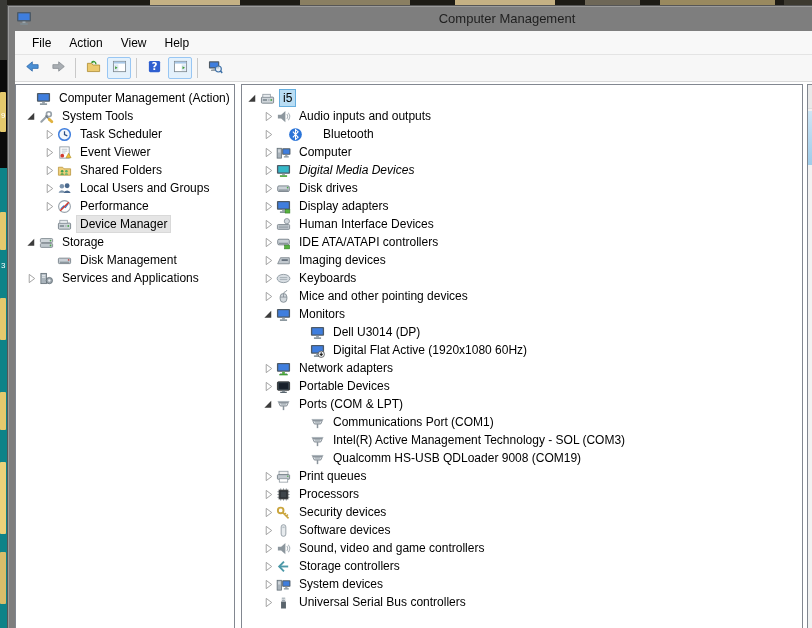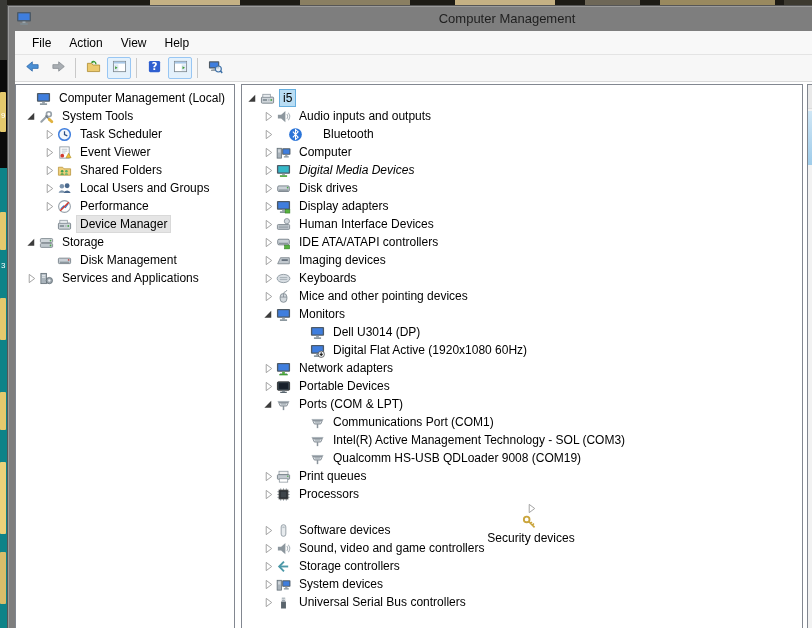--- a/index.html
+++ b/index.html
@@ -169,21 +169,21 @@
             <div class="row" style="padding-left: 4px;">
               <span class="arrow"></span>
               <span class="ticon">
                 <svg width="15" height="15" viewBox="0 0 16 16">
                   <rect x="1" y="2" width="14" height="9.5" rx="1" fill="#4d5a66"></rect>
                   <rect x="2.4" y="3.4" width="11.2" height="6.7" fill="#3f7ede"></rect>
                   <rect x="6.5" y="11.5" width="3" height="1.8" fill="#9aa5ad"></rect>
                   <rect x="4.2" y="13.2" width="7.6" height="1.6" fill="#7d8a92"></rect>
                 </svg>
               </span>
-              <span class="tlabel">Computer Management (Local)</span>
+              <span class="tlabel">Computer Management (Action)</span>
             </div>
             <div class="row" style="padding-left: 7px;">
               <span class="arrow">
                 <svg width="11" height="11" viewBox="0 0 12 12">
                   <polygon points="9,2 9,9.5 1.5,9.5" fill="#3c3c3c"></polygon>
                 </svg>
               </span>
               <span class="ticon">
                 <svg width="15" height="15" viewBox="0 0 16 16">
                   <path d="M2.5 13.5 L8.6 7.4" stroke="#98a2aa" stroke-width="2.2" stroke-linecap="round"></path>
@@ -671,21 +671,21 @@
               </span>
               <span class="ticon">
                 <svg width="15" height="15" viewBox="0 0 16 16">
                   <path d="M5 1.5 v2 M8 1.5 v2 M11 1.5 v2 M5 12.5 v2 M8 12.5 v2 M11 12.5 v2 M1.5 5 h2 M1.5 8 h2 M1.5 11 h2 M12.5 5 h2 M12.5 8 h2 M12.5 11 h2" stroke="#8a949c" stroke-width="1"></path>
                   <rect x="3.2" y="3.2" width="9.6" height="9.6" fill="#2b2f33" stroke="#555" stroke-width=".8"></rect>
                   <rect x="5" y="5" width="6" height="6" fill="#3d444a"></rect>
                 </svg>
               </span>
               <span class="tlabel">Processors</span>
             </div>
-            <div class="row" style="padding-left: 18px; flex-direction: column;">
+            <div class="row" style="padding-left: 18px;">
               <span class="arrow">
                 <svg width="11" height="11" viewBox="0 0 12 12">
                   <polygon points="3.5,1.5 3.5,10.5 9.5,6" fill="#fff" stroke="#9b9b9b" stroke-width="1"></polygon>
                 </svg>
               </span>
               <span class="ticon">
                 <svg width="15" height="15" viewBox="0 0 16 16">
                   <circle cx="5" cy="5.8" r="3" fill="none" stroke="#caa53d" stroke-width="2"></circle>
                   <path d="M7.3 8.1 L13.4 14.2 M11 11.8 l1.7 -1.7 M9.2 10 l1.4 -1.4" stroke="#caa53d" stroke-width="1.7"></path>
                 </svg>

